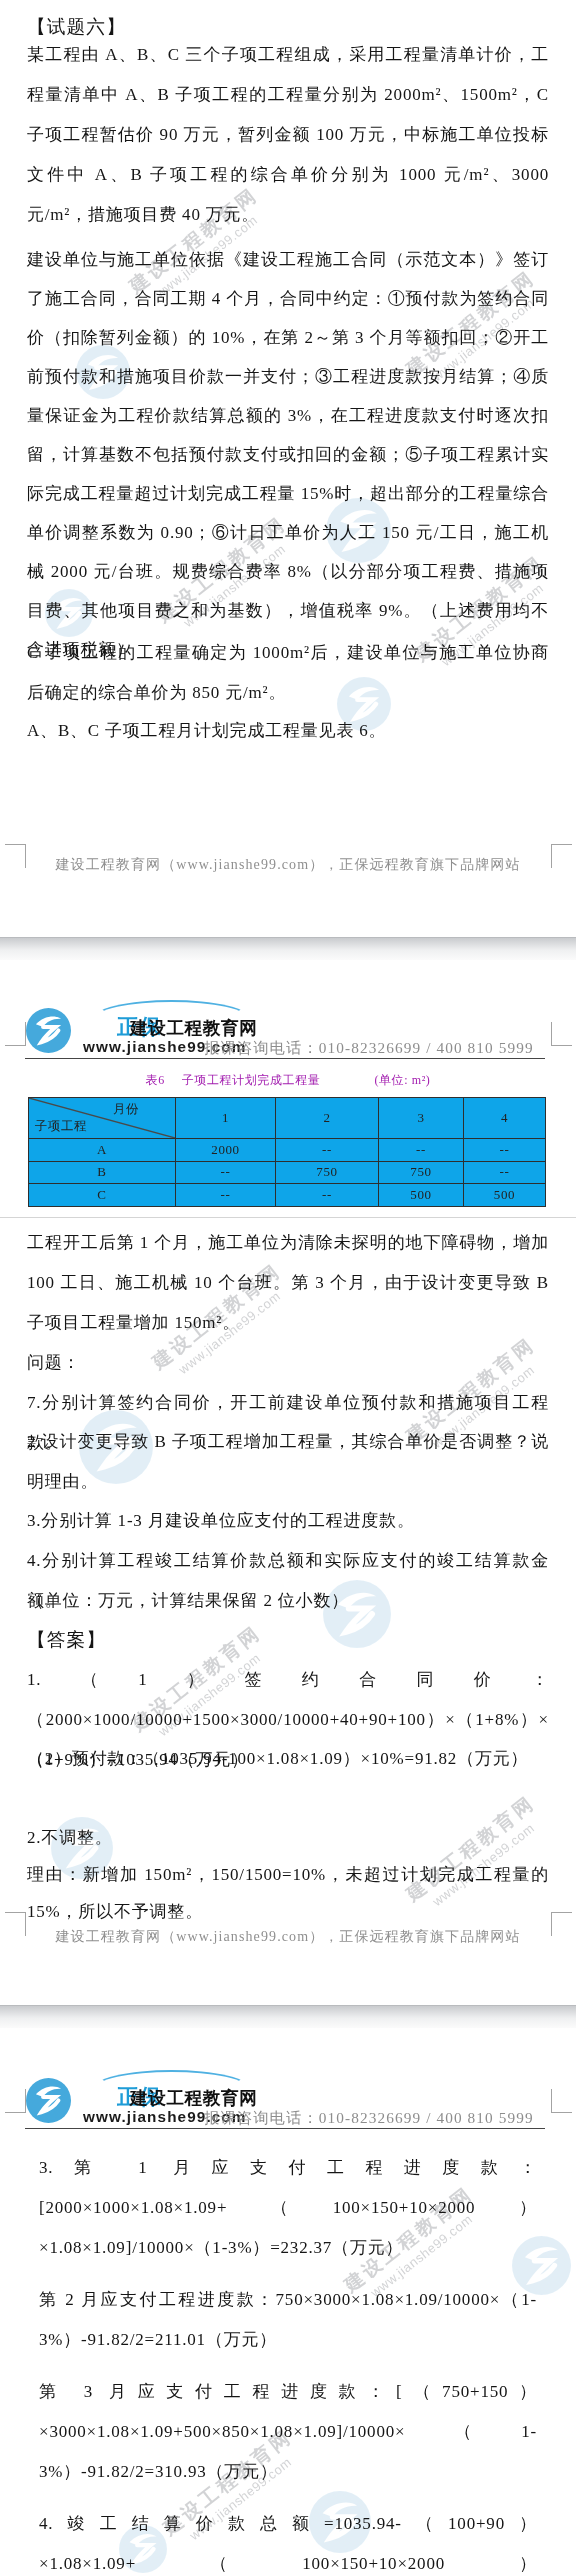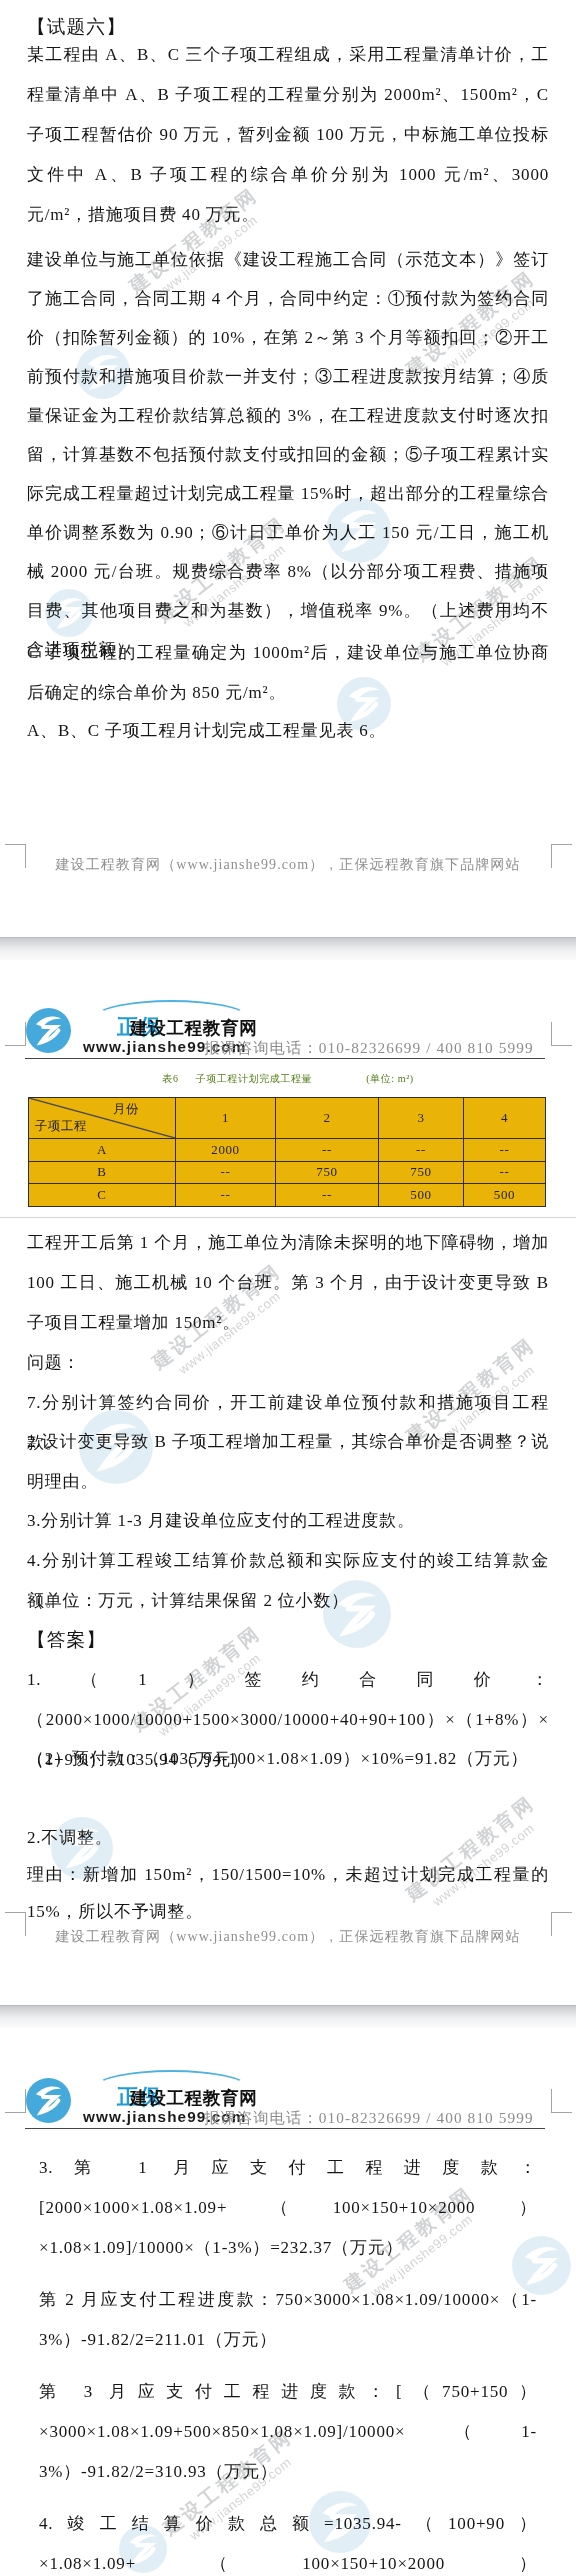--- a/index.html
+++ b/index.html
@@ -53,26 +53,26 @@
   }
   
   .mark { position:absolute; width:20.4px; height:22.6px; }
   .mark.bl { border-top:0.6px solid #a3a3a3; border-right:0.6px solid #a3a3a3; }
   .mark.br { border-top:0.6px solid #a3a3a3; border-left:0.6px solid #a3a3a3; }
   .mark.tl { border-bottom:0.6px solid #a3a3a3; border-right:0.6px solid #a3a3a3; }
   .mark.tr { border-bottom:0.6px solid #a3a3a3; border-left:0.6px solid #a3a3a3; }
   
   .tbl-title {
     position:absolute; left:0; width:100%; text-align:center;
-    font-size:10px; letter-spacing:0.6px; color:#4d7c0f;
+    font-size:12px; letter-spacing:0.6px; color:#a21caf;
   }
   .tbl-title .tlabel { margin-right:17px; }
   .tbl-title .tunit  { margin-left:54px; }
   table.datatable {
-    position:absolute; left:28px; border-collapse:collapse; background:#eab308;
+    position:absolute; left:28px; border-collapse:collapse; background:#0ea5e9;
     table-layout:fixed; width:516px;
   }
   table.datatable td {
     border:1.1px solid #2e2e2e; text-align:center; font-size:13px;
     letter-spacing:0.6px; padding:0; color:#222;
   }
   tr.trow { height:22.6px; }
   tr.thead-row { height:41px; }
   td.diagcell { position:relative; overflow:hidden; }
   td.diagcell svg.diag { position:absolute; left:0; top:0; width:100%; height:100%; }

